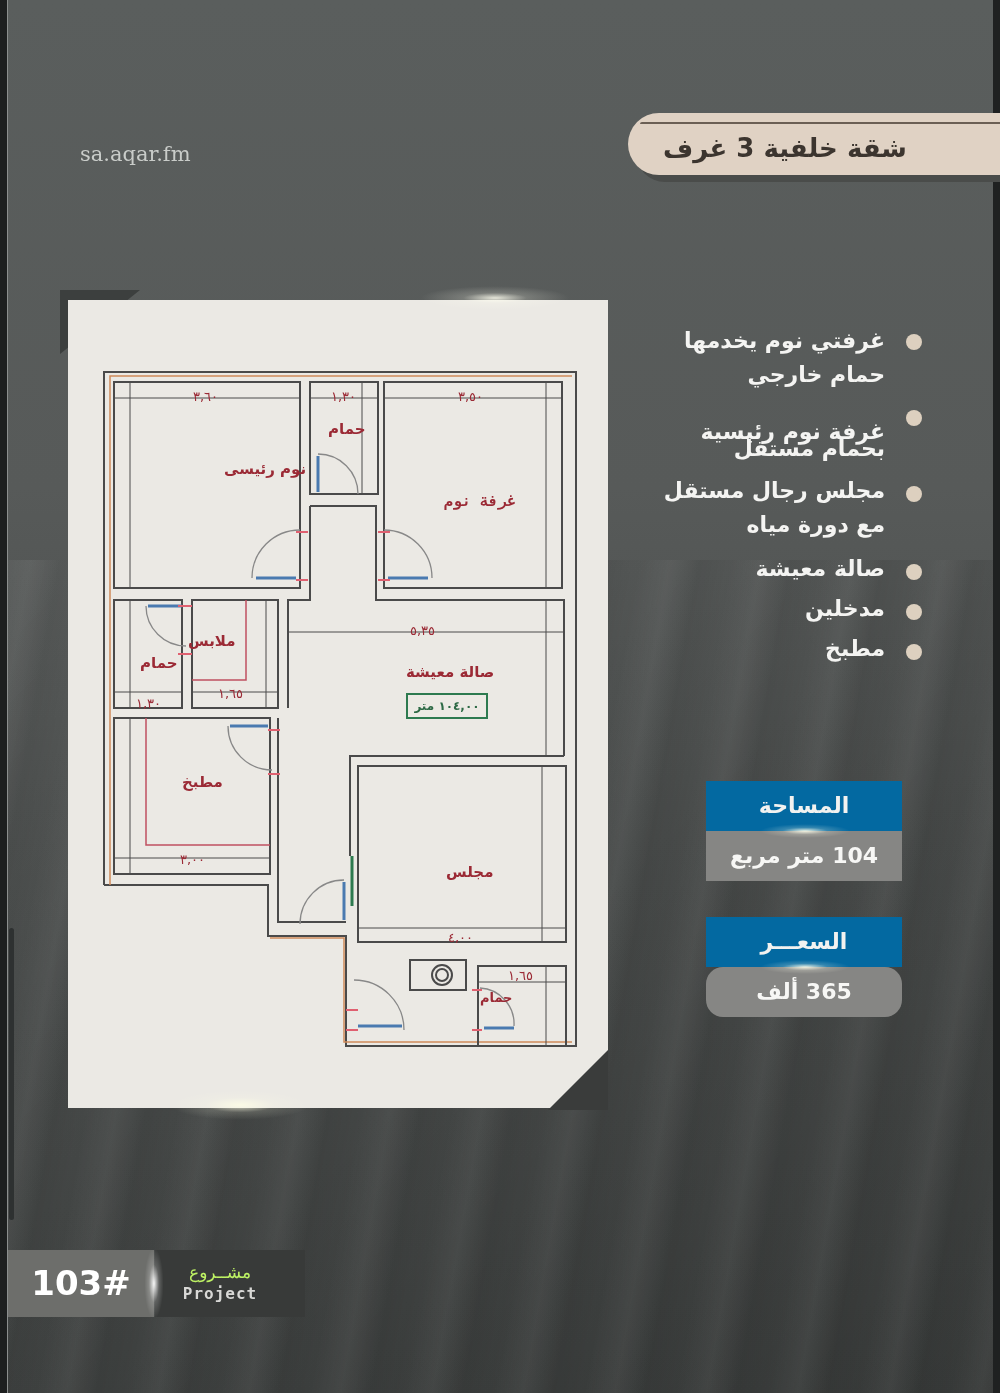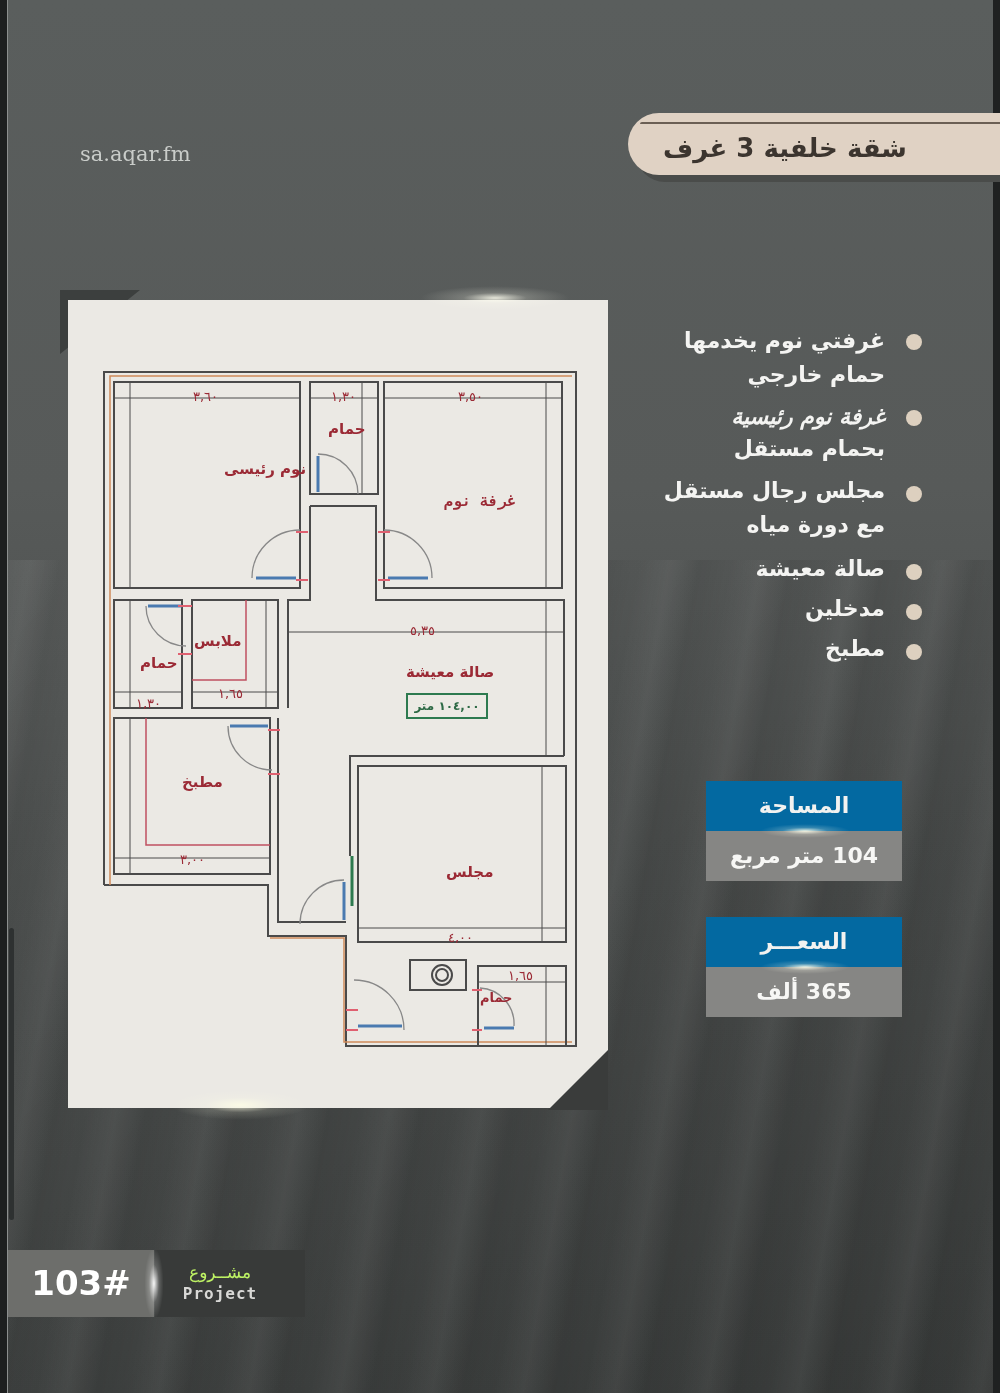--- a/index.html
+++ b/index.html
@@ -209,21 +209,21 @@
       <line x1="246" y1="660" x2="258" y2="660"></line>
       <line x1="372" y1="620" x2="382" y2="620"></line>
       <line x1="372" y1="660" x2="382" y2="660"></line>
     </g>
   </svg>
 </div>
 
 <div class="room-label" style="left:176px; top:460px;margin-left:48px;">نوم رئيسى</div>
 <div class="room-label" style="left:328px; top:420px;">حمام</div>
 <div class="room-label" style="left:444px; top:492px;font-family:Liberation Mono, monospace;">غرفة نوم</div>
-<div class="room-label" style="left:194px; top:632px;text-align:right;">ملابس</div>
+<div class="room-label" style="left:188px; top:632px;text-align:right;">ملابس</div>
 <div class="room-label" style="left:140px; top:654px;">حمام</div>
 <div class="room-label" style="left:406px; top:663px;">صالة معيشة</div>
 <div class="area-box">١٠٤,٠٠ متر</div>
 <div class="room-label" style="left:182px; top:773px;">مطبخ</div>
 <div class="room-label" style="left:446px; top:863px;">مجلس</div>
 <div class="room-label" style="left:480px; top:990px; font-size:13px;">حمام</div>
 
 <div class="dim-label" style="left:193px; top:389px;">٣,٦٠</div>
 <div class="dim-label" style="left:331px; top:389px;">١,٣٠</div>
 <div class="dim-label" style="left:458px; top:389px;">٣,٥٠</div>
@@ -235,21 +235,21 @@
 <div class="dim-label" style="left:508px; top:968px;">١,٦٥</div>
 
 <div class="features">
   <div class="feature" style="top:0px;">
     <span class="dot"></span>
     <div class="txt" style="top:2px;">غرفتي نوم يخدمها</div>
     <div class="txt" style="top:36px;">حمام خارجي</div>
   </div>
   <div class="feature" style="top:76px;">
     <span class="dot"></span>
-    <div class="txt" style="top:2px;font-style:italic;">غرفة نوم رئيسية</div>
+    <div class="txt" style="top:17px;">غرفة نوم رئيسية</div>
     <div class="txt" style="top:34px;">بحمام مستقل</div>
   </div>
   <div class="feature" style="top:152px;">
     <span class="dot"></span>
     <div class="txt" style="top:0px;">مجلس رجال مستقل</div>
     <div class="txt" style="top:34px;">مع دورة مياه</div>
   </div>
   <div class="feature" style="top:230px;">
     <span class="dot"></span>
     <div class="txt" style="top:0px;">صالة معيشة</div>
@@ -262,21 +262,21 @@
     <span class="dot"></span>
     <div class="txt" style="top:0px;">مطبخ</div>
   </div>
 </div>
 
 <div class="info-head" style="top:781px;">المساحة</div>
 <div class="info-val" style="top:831px;">104 متر مربع</div>
 <div class="info-glow" style="top:824px;"></div>
 
 <div class="info-head" style="top:917px;">السعـــر</div>
-<div class="info-val" style="top:967px;">365 ألف</div>
+<div class="info-val" style="top:967px;border-radius:17px;">365 ألف</div>
 <div class="info-glow" style="top:960px;"></div>
 
 <div class="proj-left"></div>
 <div class="proj-num">103#</div>
 <div class="proj-right"></div>
 <div class="proj-ar">مشــروع</div>
 <div class="proj-en">Project</div>
 <div class="proj-glow"></div>
 
 </body></html>

